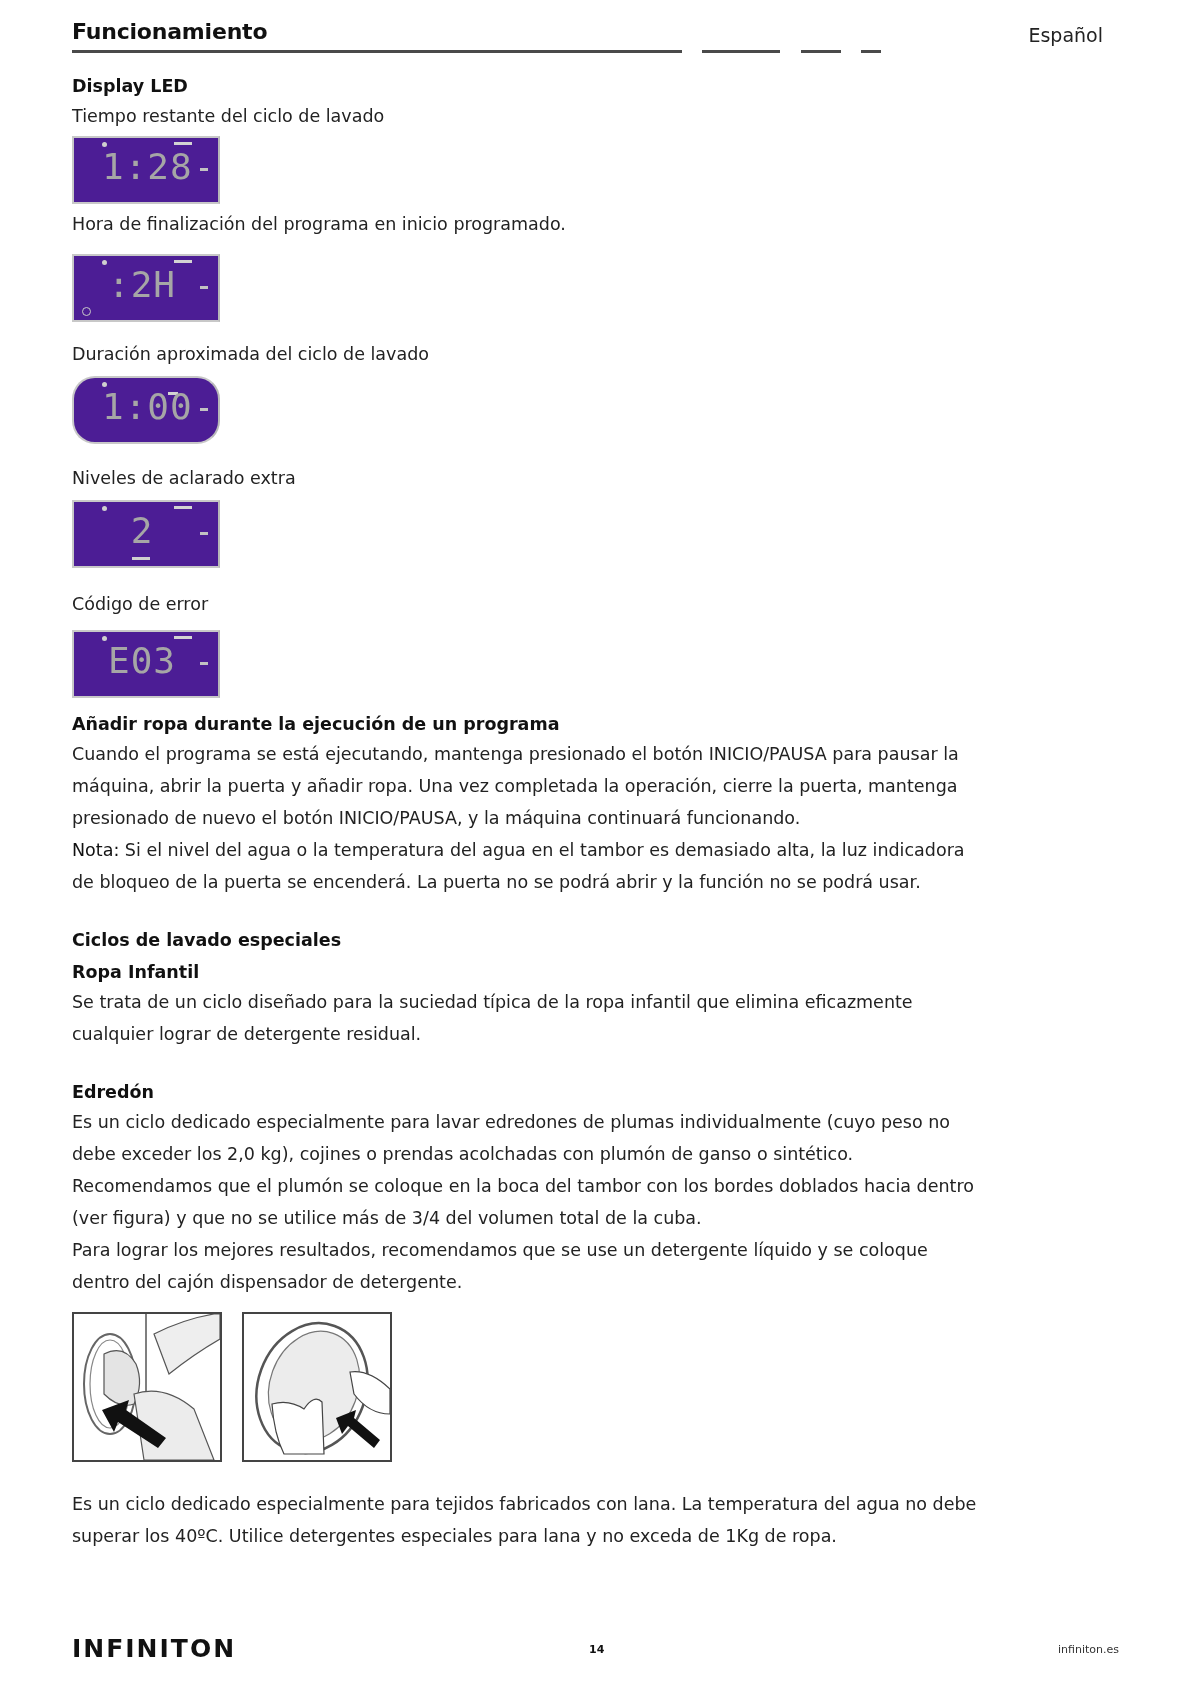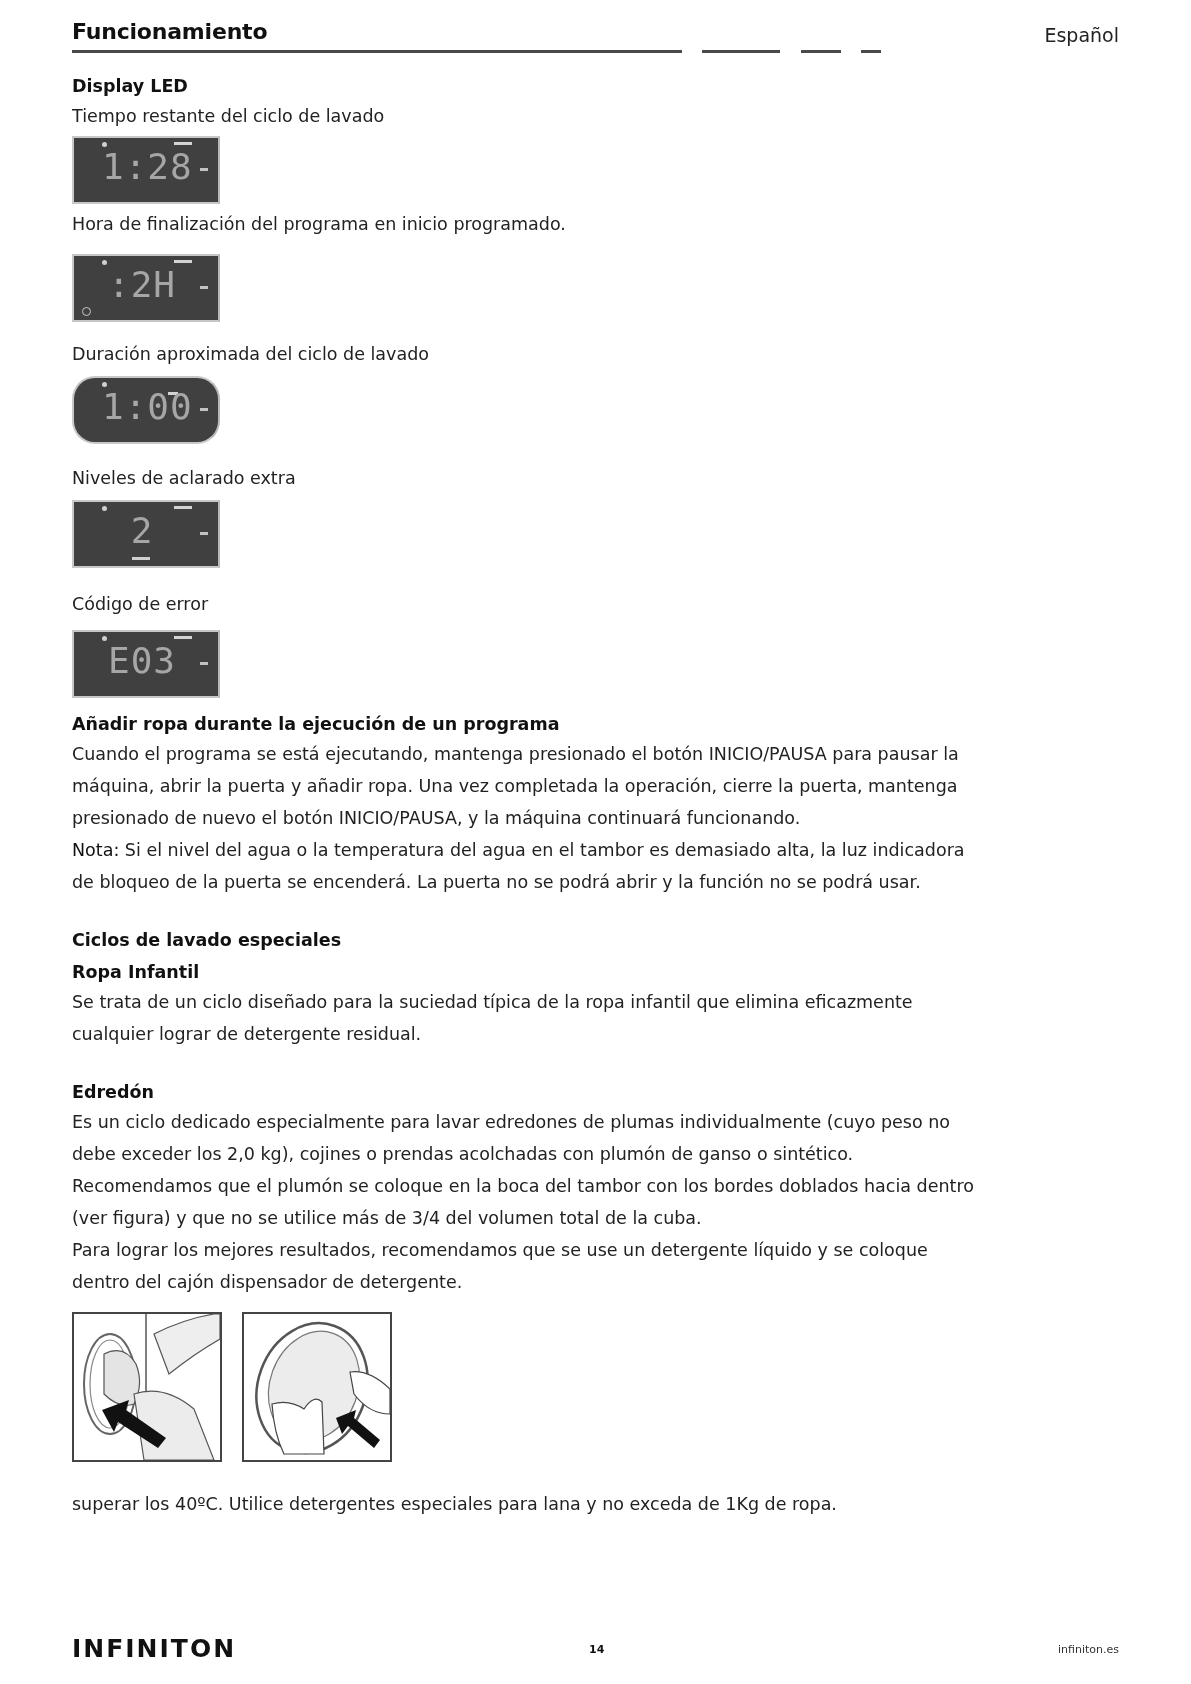--- a/index.html
+++ b/index.html
@@ -6,33 +6,33 @@
     body {
       width: 1191px; height: 1684px; position: relative; overflow: hidden;
       font-family: "DejaVu Sans", "Liberation Sans", sans-serif;
       color: #1a1a1a;
     }
     .header-title {
       position: absolute; left: 72px; top: 19px;
       font-size: 22px; font-weight: bold; letter-spacing: -0.2px; color: #111;
     }
     .header-lang {
-      position: absolute; right: 72px; top: 24px;
+      position: absolute; right: 88px; top: 24px;
       font-size: 19px; color: #222;
     }
     .rule { position: absolute; top: 50px; height: 3px; background: #4a4a4a; }
     .content {
       position: absolute; left: 72px; top: 72px; width: 1060px;
     }
     .h-sub { font-size: 17.5px; font-weight: bold; color: #111; margin: 0; line-height: 28px; }
     .txt { font-size: 17.5px; color: #222; margin: 0; line-height: 32px; }
     .para { font-size: 17.5px; color: #222; line-height: 32px; margin: 0; }
     .lcd {
       width: 144px; height: 64px; border: 2px solid #c8c8c8; border-right-color: #b8b8b8;
-      position: relative; margin: 4px 8px 0 0; background: #404040;
+      position: relative; margin: 4px 8px 0 0; background: #4c1d95;
     }
     .lcd .digits {
       position: absolute; left: 28px; top: 8px; width: 80px;
       font-family: "DejaVu Sans Mono", monospace; font-size: 36px;
       color: #a6a6a6; letter-spacing: 1px; text-align: center;
     }
     .lcd .dash { position: absolute; right: 10px; top: 30px; width: 8px; height: 3px; background: #c2c2c2; }
     .lcd .topmark { position: absolute; right: 26px; top: 4px; width: 18px; height: 3px; background: #d3d3d3; }
     .lcd .dot { position: absolute; left: 28px; top: 4px; width: 5px; height: 5px; background: #cfcfcf; border-radius: 50%; }
     .lcd .clock { position: absolute; left: 8px; bottom: 4px; width: 7px; height: 7px; border: 1px solid #c9c9c9; border-radius: 50%; }
@@ -159,20 +159,21 @@
             <ellipse cx="70" cy="72" rx="44" ry="56" fill="#ececec" stroke="#777" stroke-width="1.2" transform="rotate(20 70 72)"></ellipse>
             <path d="M28 90 Q45 85 60 95 Q70 80 78 88 L80 140 L40 140 Q30 120 28 90 Z" fill="#fff" stroke="#444" stroke-width="1.2"></path>
             <path d="M106 58 Q125 55 146 75 L146 100 Q125 100 110 80 Z" fill="#fff" stroke="#444" stroke-width="1.2"></path>
             <polygon points="92,104 112,96 110,104 136,126 130,134 104,112 98,120" fill="#111"></polygon>
           </svg>
         </div>
       </div>
     </div>
 
     <div style="margin-top:26px;">
+      <p class="para">Es un ciclo dedicado especialmente para tejidos fabricados con lana. La temperatura del agua no debe</p>
       <p class="para">superar los 40ºC. Utilice detergentes especiales para lana y no exceda de 1Kg de ropa.</p>
     </div>
   </section>
 </div>
 
 <div>
   <div class="footer-logo">INFINITON</div>
   <div class="footer-page">14</div>
   <div class="footer-url">infiniton.es</div>
 </div>

